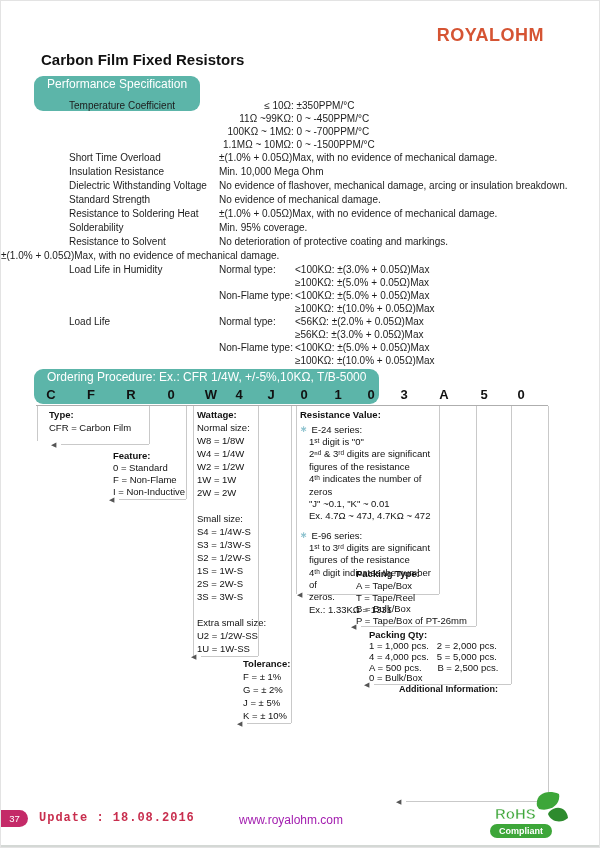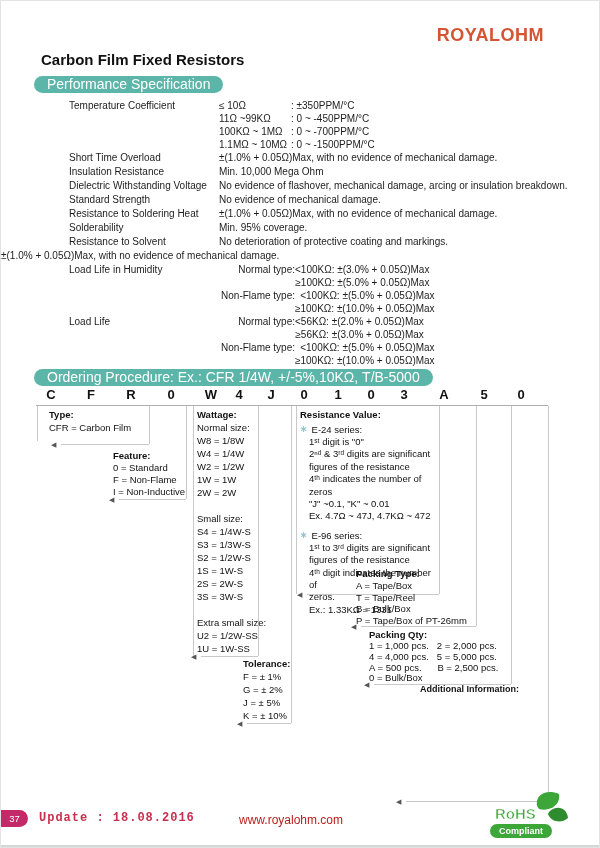--- a/index.html
+++ b/index.html
@@ -4,59 +4,59 @@
 <style>
   html,body { margin:0; padding:0; background:#f2f2f2; }
   .page {
     position:relative; width:600px; height:848px; margin:0 auto;
     background:#ffffff; overflow:hidden;
     font-family:"Liberation Sans","DejaVu Sans",sans-serif;
     color:#1c1c1c; border:1px solid #e3e3e3; box-sizing:border-box;
   }
   .brand { position:absolute; top:24px; right:55px; font-size:18px; font-weight:bold; letter-spacing:0.5px; color:#d55433; }
   .title { position:absolute; left:40px; top:50px; margin:0; font-size:15px; font-weight:bold; color:#111; }
-  .pill  { position:absolute; background:#5cb5a9; color:#fff; font-size:14px; line-height:17px; height:17px; padding:0 13px; border-radius:9px; white-space:nowrap; }
+  .pill  { position:absolute; background:#5cb5a9; color:#fff; font-size:12px; line-height:17px; height:35px; padding:0 13px; border-radius:9px; white-space:nowrap; }
   #spec-pill  { left:33px; top:75px; }
 
   
   .spec { position:absolute; left:0; top:98px; width:600px; font-size:10px; }
   .srow { display:flex; }
   .slabel { width:150px; margin-left:68px; flex:none; }
-  .pline { display:flex; line-height:13px; }
+  .pline { display:flex; line-height:13px;text-align:right; }
   .range { width:72px; flex:none; }
   .srow-s { height:14px; line-height:14px; }
-  .grp { display:flex;text-align:right; }
+  .grp { display:flex; }
   .gtype { width:76px; flex:none; }
   .glines { white-space:pre-wrap; }
   .lh13 { line-height:13px; }
 
   
   .ordering { position:absolute; left:0; top:368px; width:600px; height:480px; }
   #order-pill { left:33px; top:0; }
   .cchar { position:absolute; top:18px; width:24px; text-align:center; font-size:13px; font-weight:bold; color:#111; }
   .rule { position:absolute; left:35px; top:36px; width:512px; height:1px; background:#aeaeae; }
   .vl { position:absolute; width:1px; background:#c9c9c9; }
   .hl { position:absolute; height:1px; background:#c9c9c9; }
   .arr { position:absolute; font-size:7px; line-height:7px; color:#555; }
   .obox { position:absolute; font-size:9.5px; line-height:13px; color:#111; }
   .btitle { font-weight:bold; }
   .blines { white-space:pre-wrap; }
   #feature-box .blines { line-height:12px; }
   #packing-type-box .blines { line-height:11.5px; }
   #packing-qty-box .blines { line-height:10.8px; }
-  #additional-box { font-size:9px;margin-left:21px; }
+  #additional-box { font-size:9px; }
   #additional-box .blines { line-height:10.5px; }
   #resistance-box .blines { line-height:12.4px; }
   .brow { display:flex; margin-top:2px; }
   .bullet { color:#8fc3cf; font-weight:bold; margin-right:4px; font-size:9px; }
 
   
   .pagenum { position:absolute; left:0; top:809px; width:27px; height:17px; background:#c42a68; color:#fff; font-size:9.5px; line-height:17px; text-align:center; border-radius:0 9px 9px 0; }
   .update { position:absolute; left:38px; top:810px; font-family:"Liberation Mono","DejaVu Sans Mono",monospace; font-weight:bold; font-size:12px; letter-spacing:1px; color:#c82e4e; }
-  .website { position:absolute; left:238px; top:812px; font-size:12px; color:#b91c1c; }
+  .website { position:absolute; left:238px; top:812px; font-size:12px; color:#a21caf; }
   .botline { position:absolute; left:0; top:844px; width:600px; height:3px; background:#d4d8d5; }
   .rohs { position:absolute; left:486px; top:791px; width:82px; height:52px; }
 </style>
 </head>
 <body>
 
 <div class="page">
 
   <div class="brand">ROYALOHM</div>
   <h1 class="title">Carbon Film Fixed Resistors</h1>

